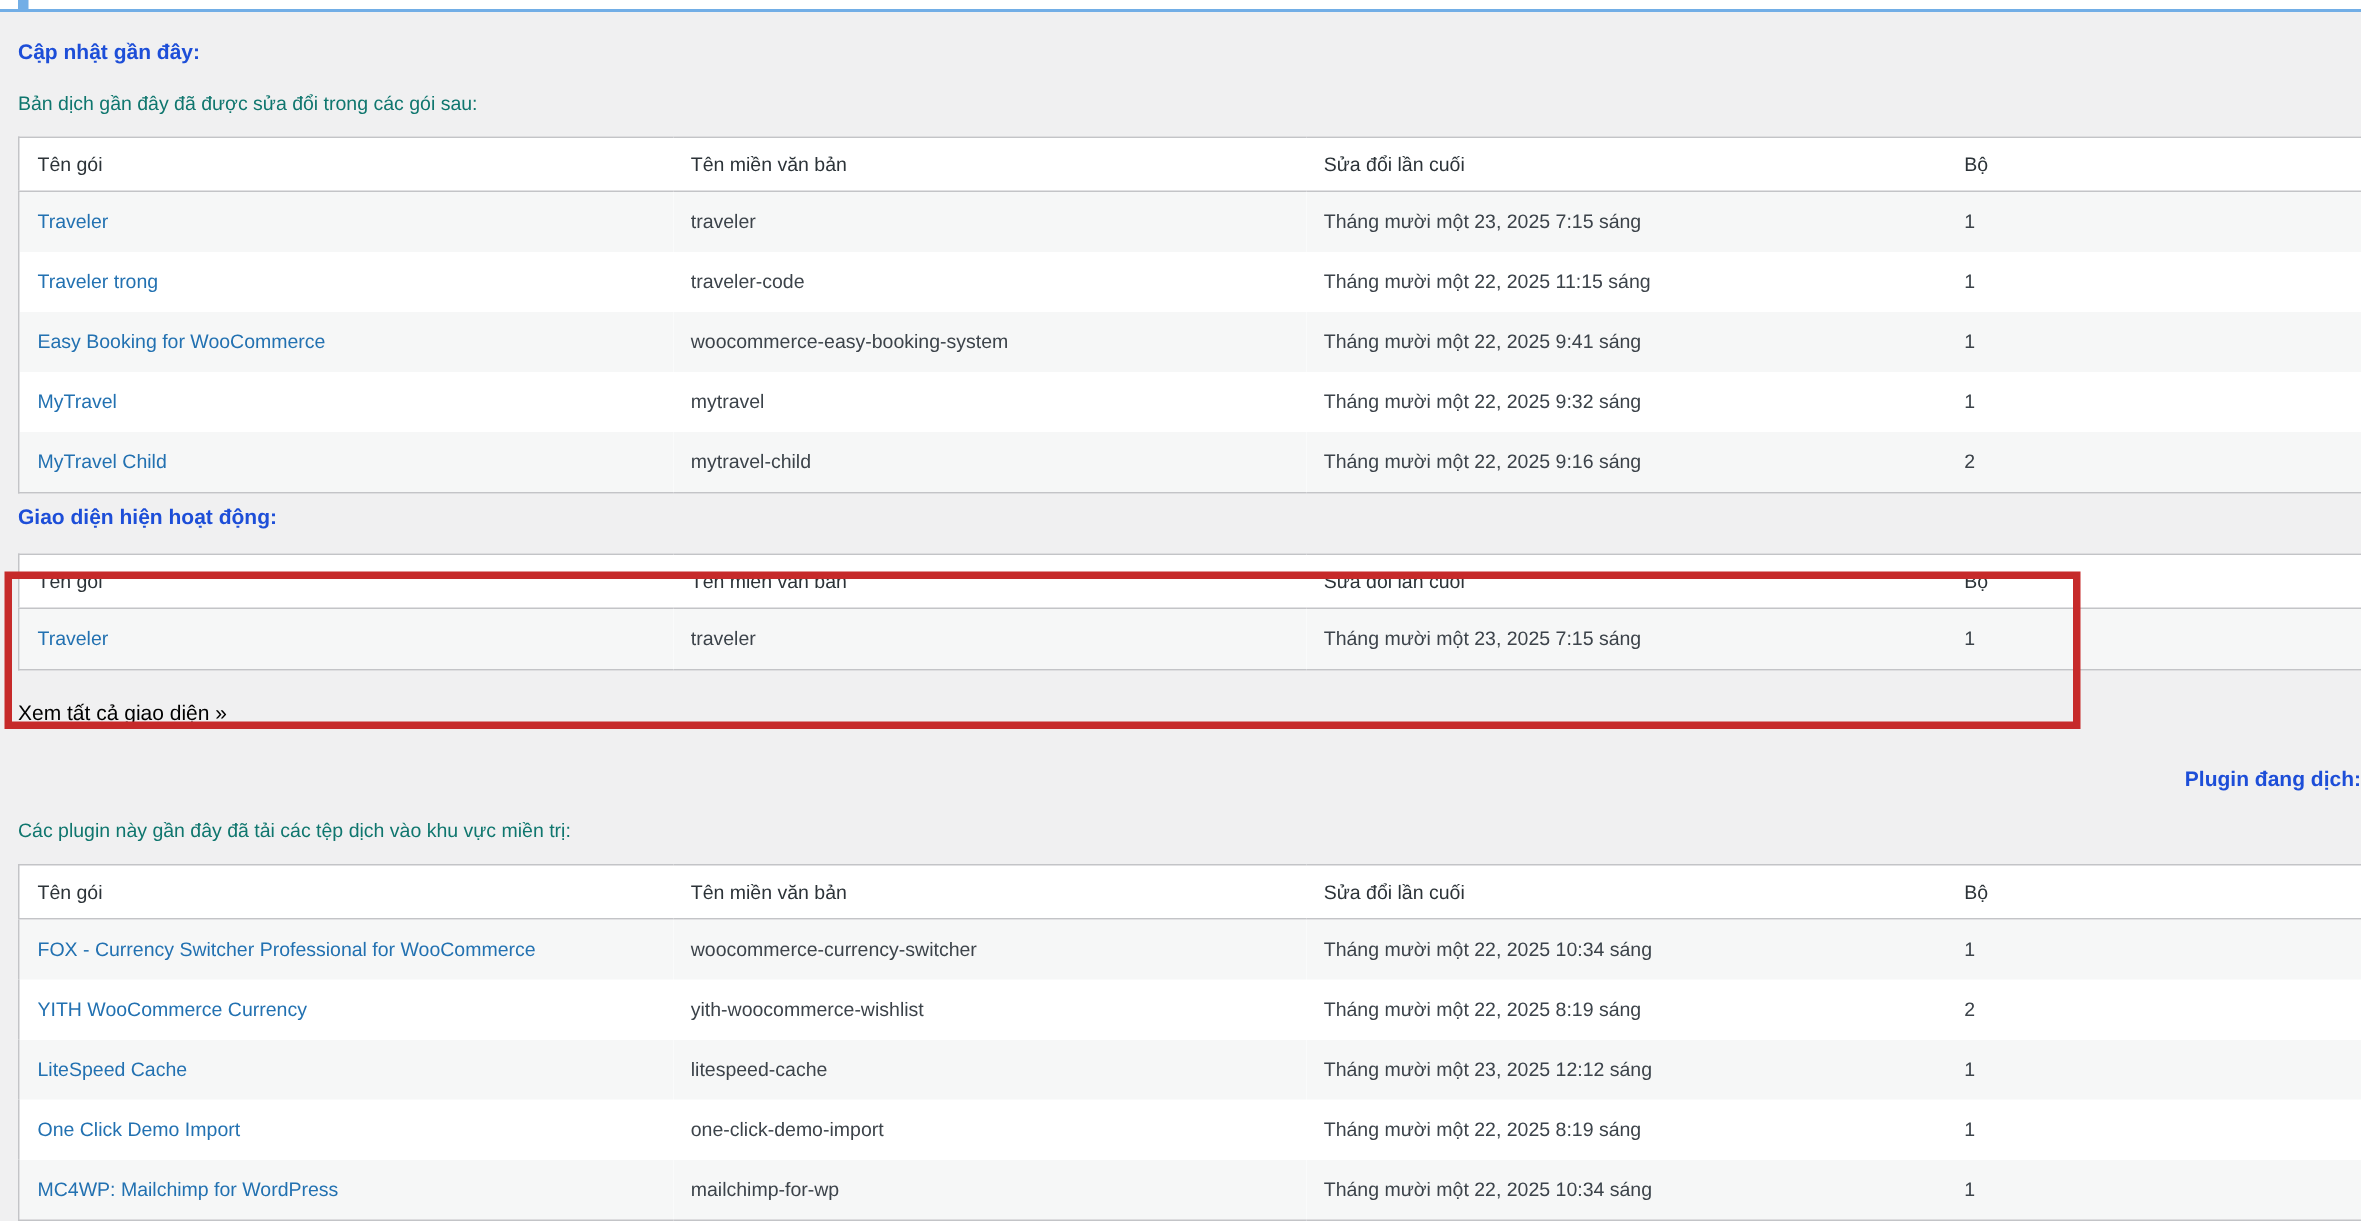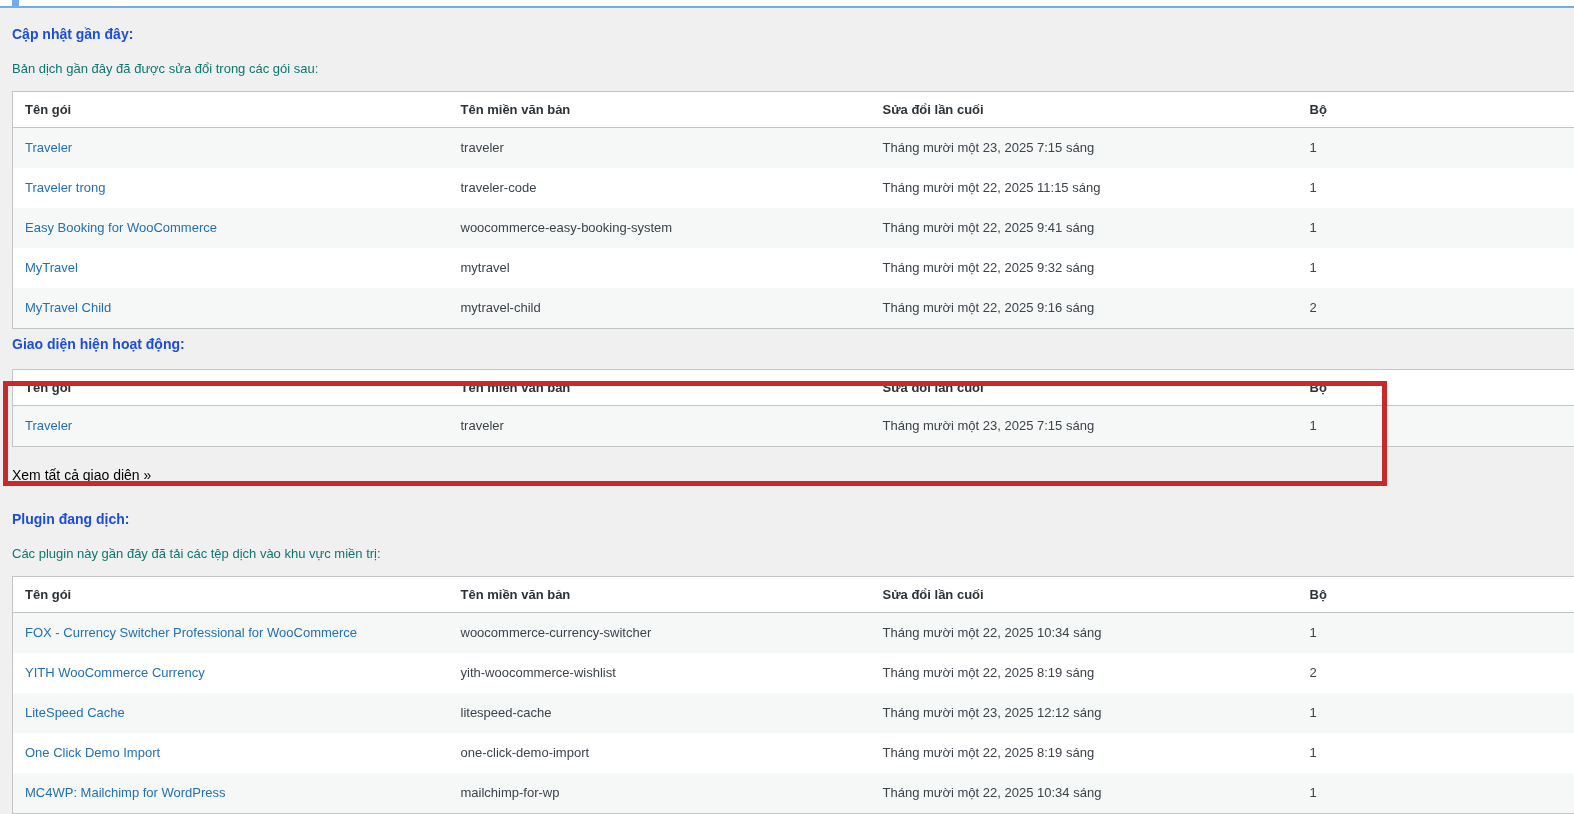--- a/index.html
+++ b/index.html
@@ -34,39 +34,39 @@
     border-collapse: collapse;
     background: #ffffff;
     border: 1px solid #c3c4c7;
     font-size: 13px;
   }
   table.bundles col.c1 { width: 436px; }
   table.bundles col.c2 { width: 422px; }
   table.bundles col.c3 { width: 427px; }
   table.bundles col.c4 { width: 285px; }
   table.bundles th {
-    text-align: left; font-weight: 700; color: #2c3338;
+    text-align: left; font-weight: 400; color: #2c3338;
     padding: 9px 12px; line-height: 17px;
     background: #ffffff;
     border-bottom: 1px solid #c3c4c7;
     overflow: hidden; white-space: nowrap;
   }
   table.bundles td {
     padding: 12px; line-height: 16px; color: #3c434a;
     overflow: hidden; white-space: nowrap;
   }
   table.bundles tbody tr:nth-child(odd)  { background: #f6f7f7; }
   table.bundles tbody tr:nth-child(even) { background: #ffffff; }
   a.pkg-link { color: #2271b1; text-decoration: none; cursor: pointer; }
   a.view-all-link {
     display: inline-block; margin: 20px 0 0 12px;
     font-size: 14px; line-height: 16px;
     color: #000000; text-decoration: none; cursor: pointer;
   }
-  h3.after-link { margin-top: 25px; }
+  h3.after-link { margin-top: 25px; text-align: right; }
   
   .red-annotation {
     position: absolute; left: 3px; top: 381px;
     width: 1384px; height: 105px;
     border: 5px solid #c62a2a;
     pointer-events: none; z-index: 10;
     background: transparent;
   }
 </style>
 </head>

